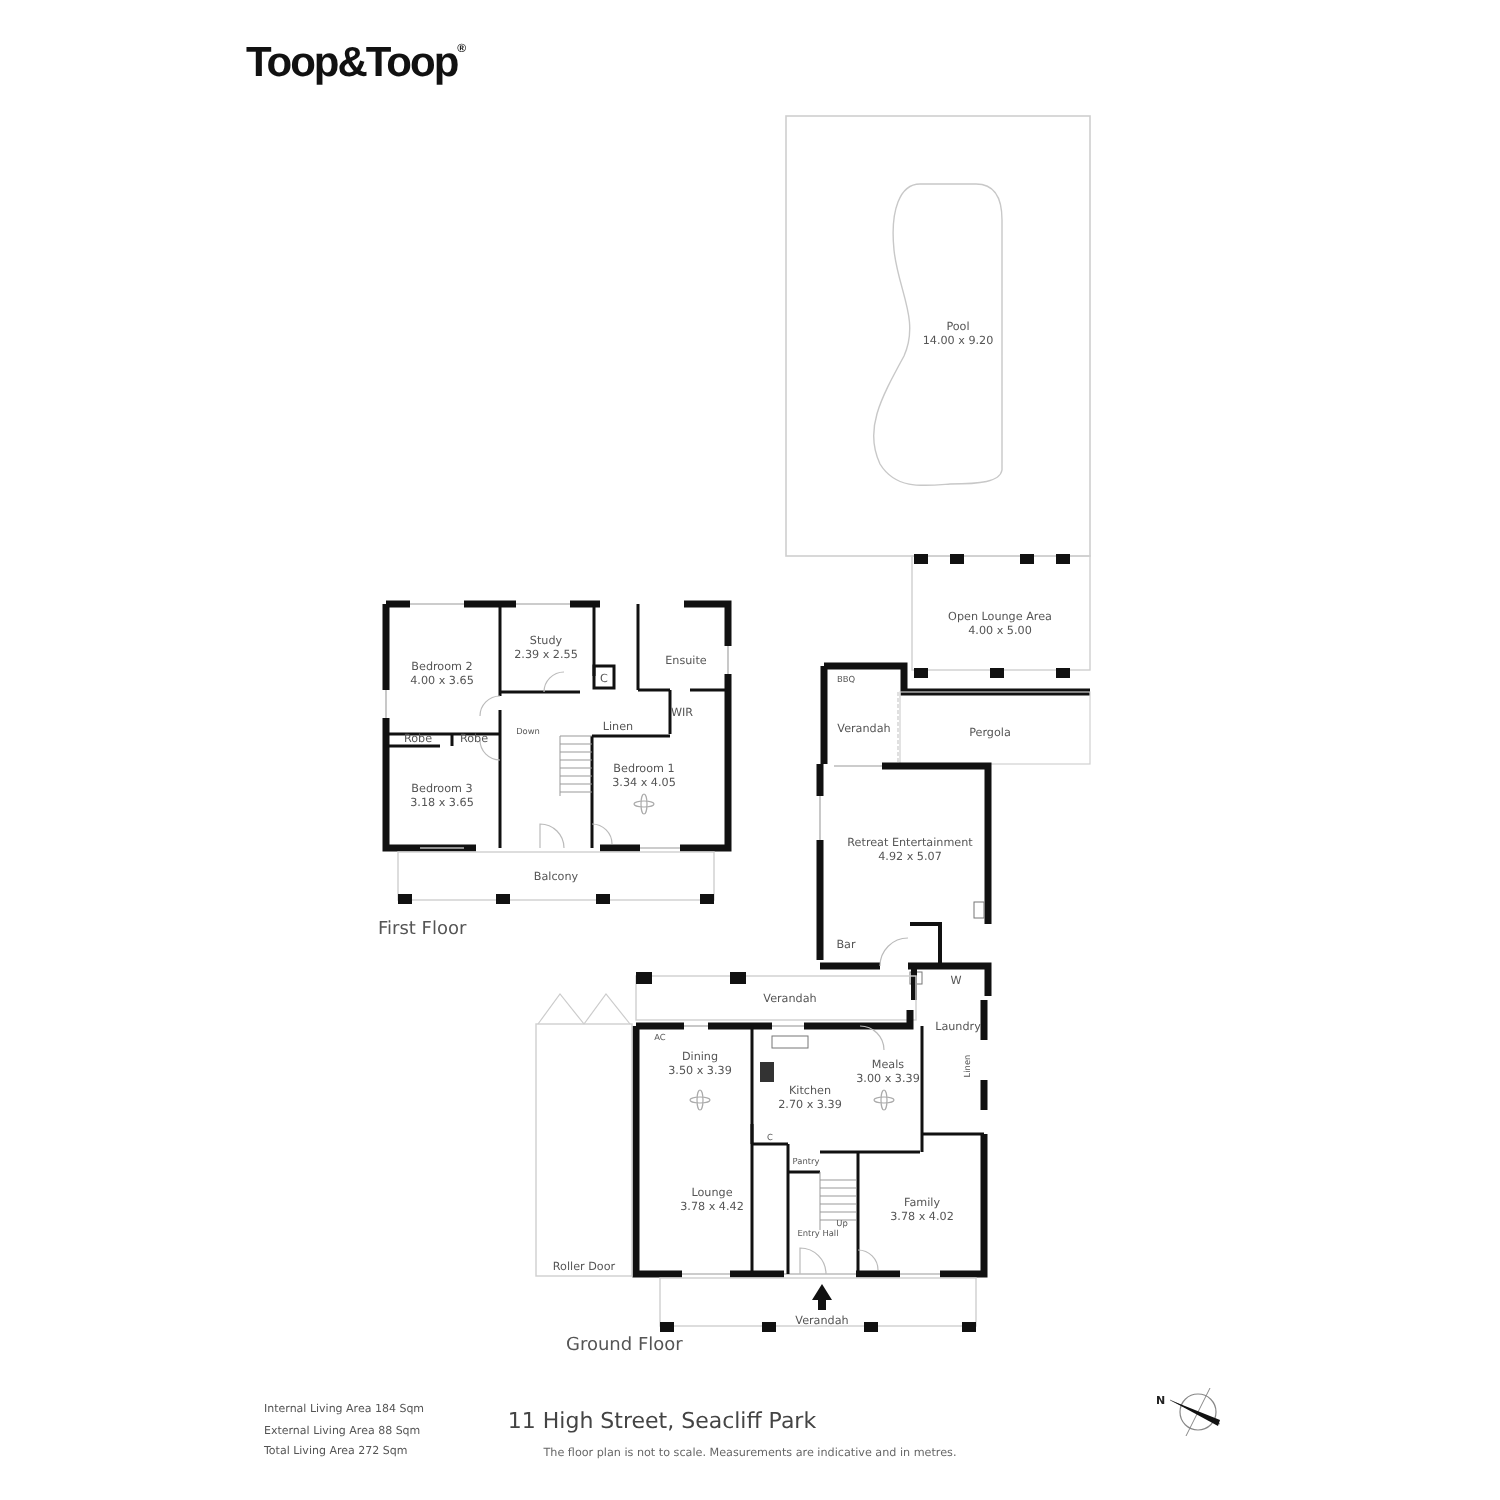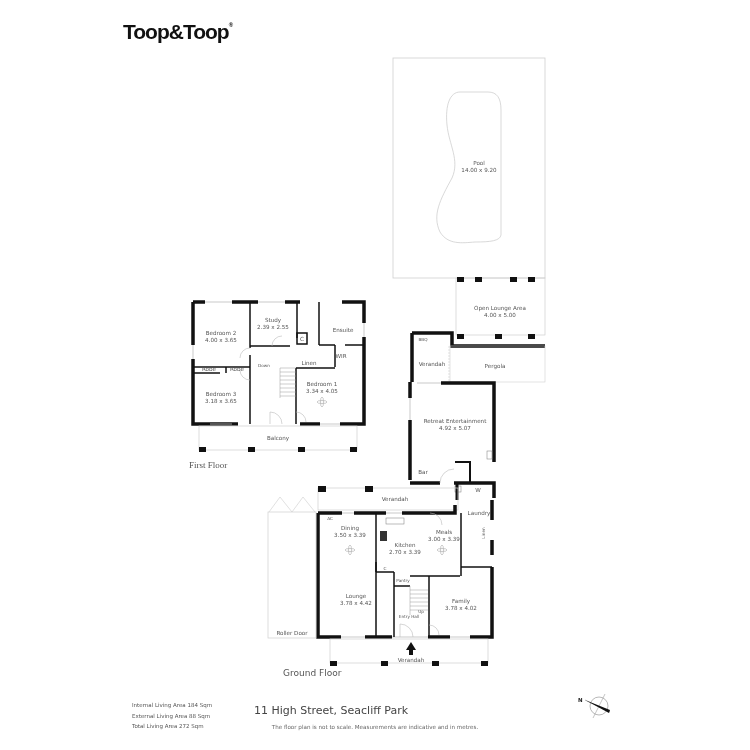--- a/index.html
+++ b/index.html
@@ -231,21 +231,21 @@
 
   <g>
     <circle cx="599" cy="706" r="9" fill="none" stroke="#888" stroke-width="0.6"></circle>
     <line x1="605" y1="694" x2="593" y2="718" stroke="#888" stroke-width="0.5"></line>
     <line x1="585" y1="700" x2="610" y2="712" stroke="#888" stroke-width="0.5"></line>
     <path d="M585,700 L610,710 L609,713 Z" fill="#111"></path>
     <text x="578" y="702" font-size="5.5" font-weight="bold" fill="#222">N</text>
   </g>
 </svg>
 
-<div class="abs floor-title" style="left:189px; top:460px;font-family:Liberation Serif, serif;">First Floor</div>
+<div class="abs floor-title" style="left:189px; top:460px;">First Floor</div>
 <div class="abs floor-title" style="left:283px; top:668px;">Ground Floor</div>
 
 <div class="abs areas">
   <div>Internal Living Area 184 Sqm</div>
   <div>External Living Area 88 Sqm</div>
   <div>Total Living Area 272 Sqm</div>
 </div>
 
 <div class="abs address"><span>11 High Street, Seacliff Park</span></div>
 <div class="abs disclaimer">The floor plan is not to scale. Measurements are indicative and in metres.</div>

